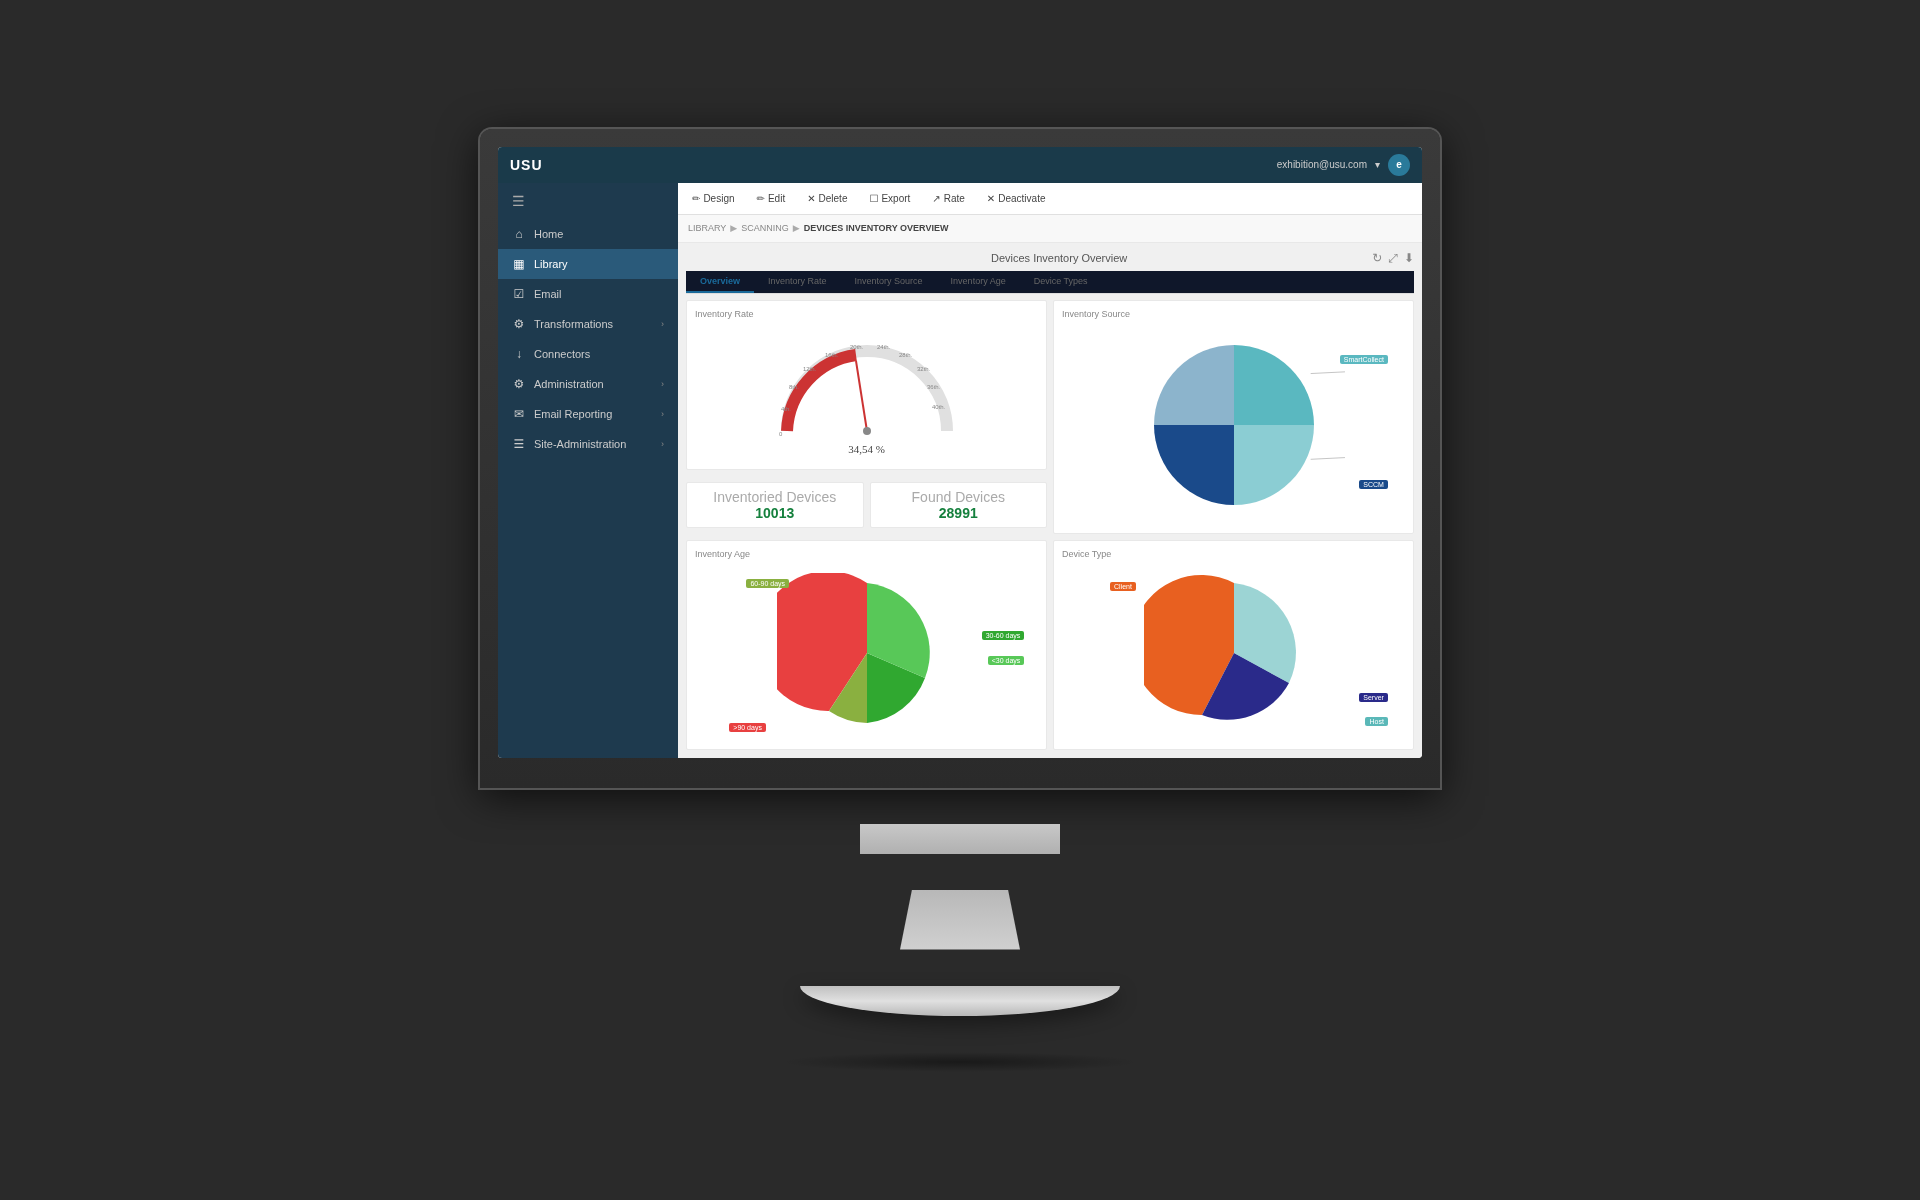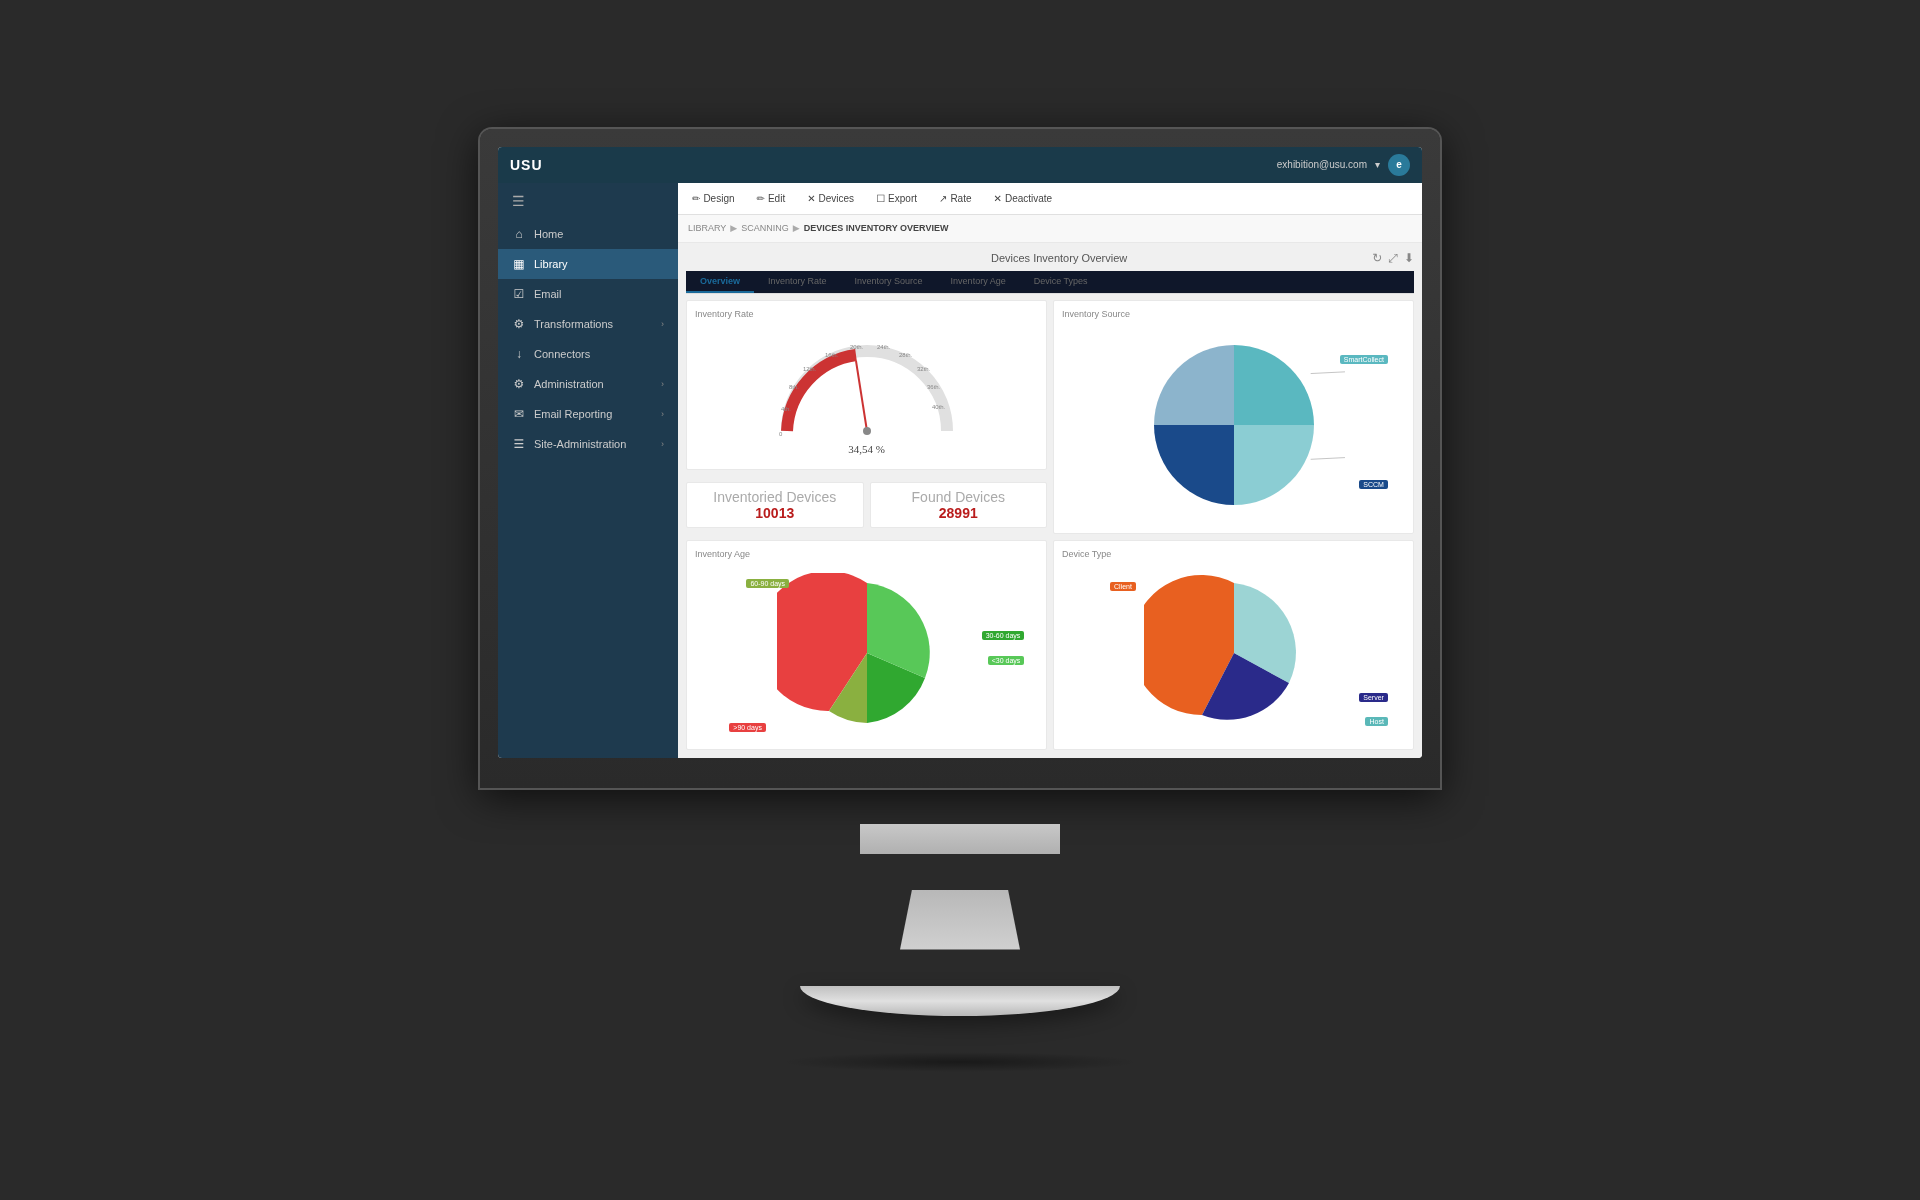--- a/index.html
+++ b/index.html
@@ -320,21 +320,21 @@
       text-align: center;
     }
 
     .stat-label {
       font-size: 14px;
       color: #aaa;
     }
 
     .stat-value {
       font-size: 14px;
-      color: #b91c1c;
+      color: #15803d;
       font-weight: bold;
     }
 
     .inv-age-panel {
       position: relative;
     }
 
     .dev-type-panel {
       position: relative;
     }
@@ -404,21 +404,21 @@
             <div class="toolbar-btn">
               <span class="icon">✏</span>
               <span>Design</span>
             </div>
             <div class="toolbar-btn">
               <span class="icon">✏</span>
               <span>Edit</span>
             </div>
             <div class="toolbar-btn">
               <span class="icon">✕</span>
-              <span>Devices</span>
+              <span>Delete</span>
             </div>
             <div class="toolbar-btn">
               <span class="icon">☐</span>
               <span>Export</span>
             </div>
             <div class="toolbar-btn">
               <span class="icon">↗</span>
               <span>Rate</span>
             </div>
             <div class="toolbar-btn">

